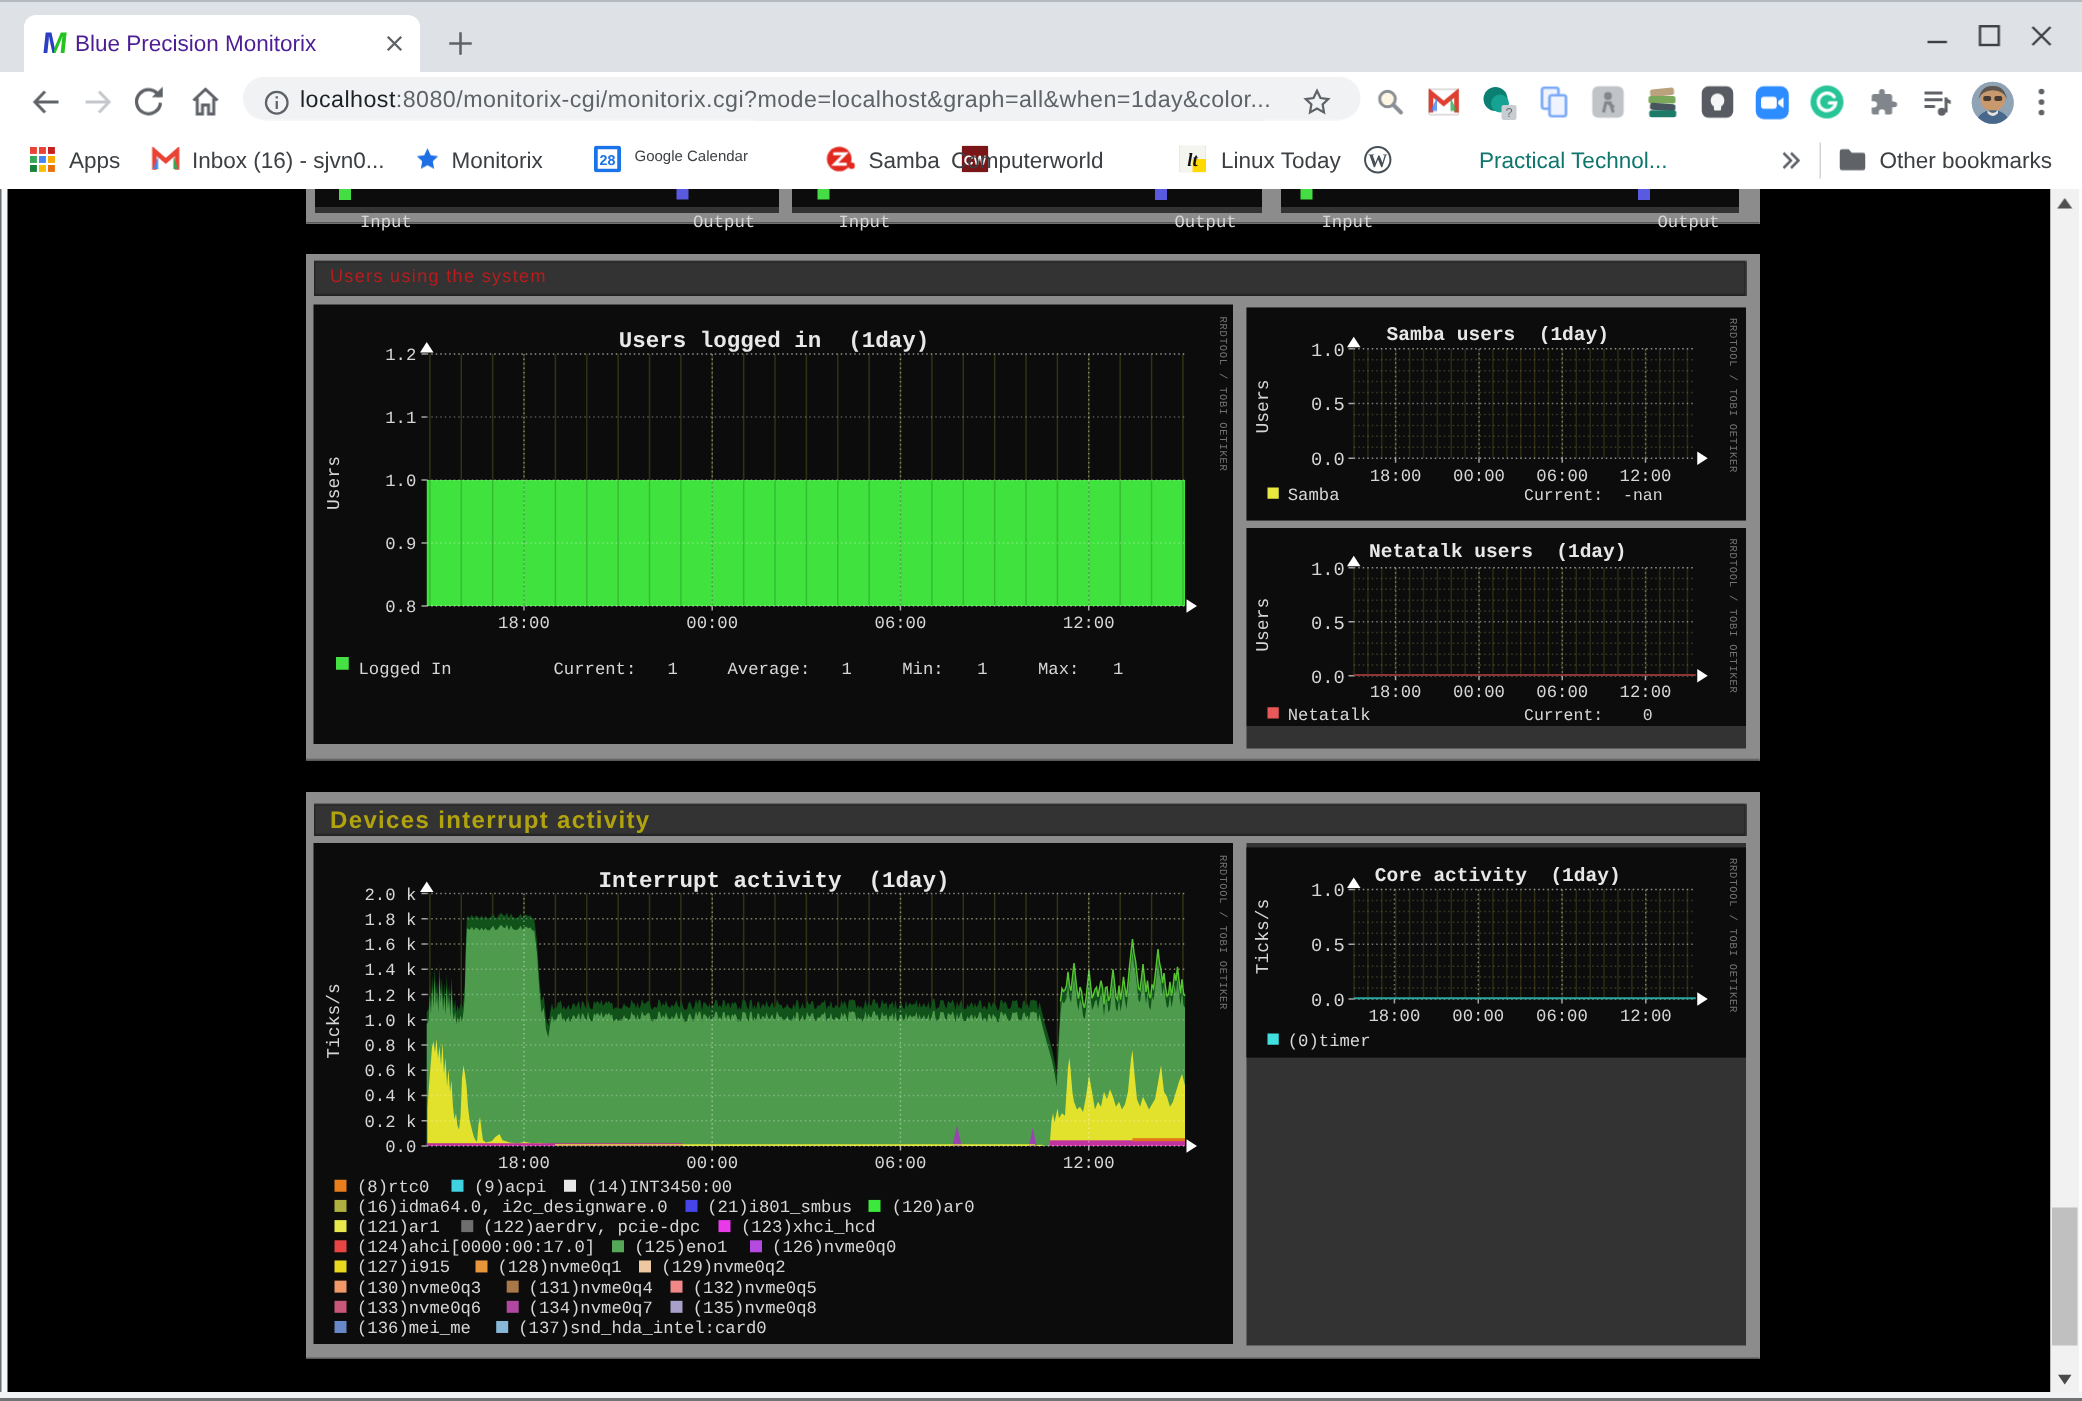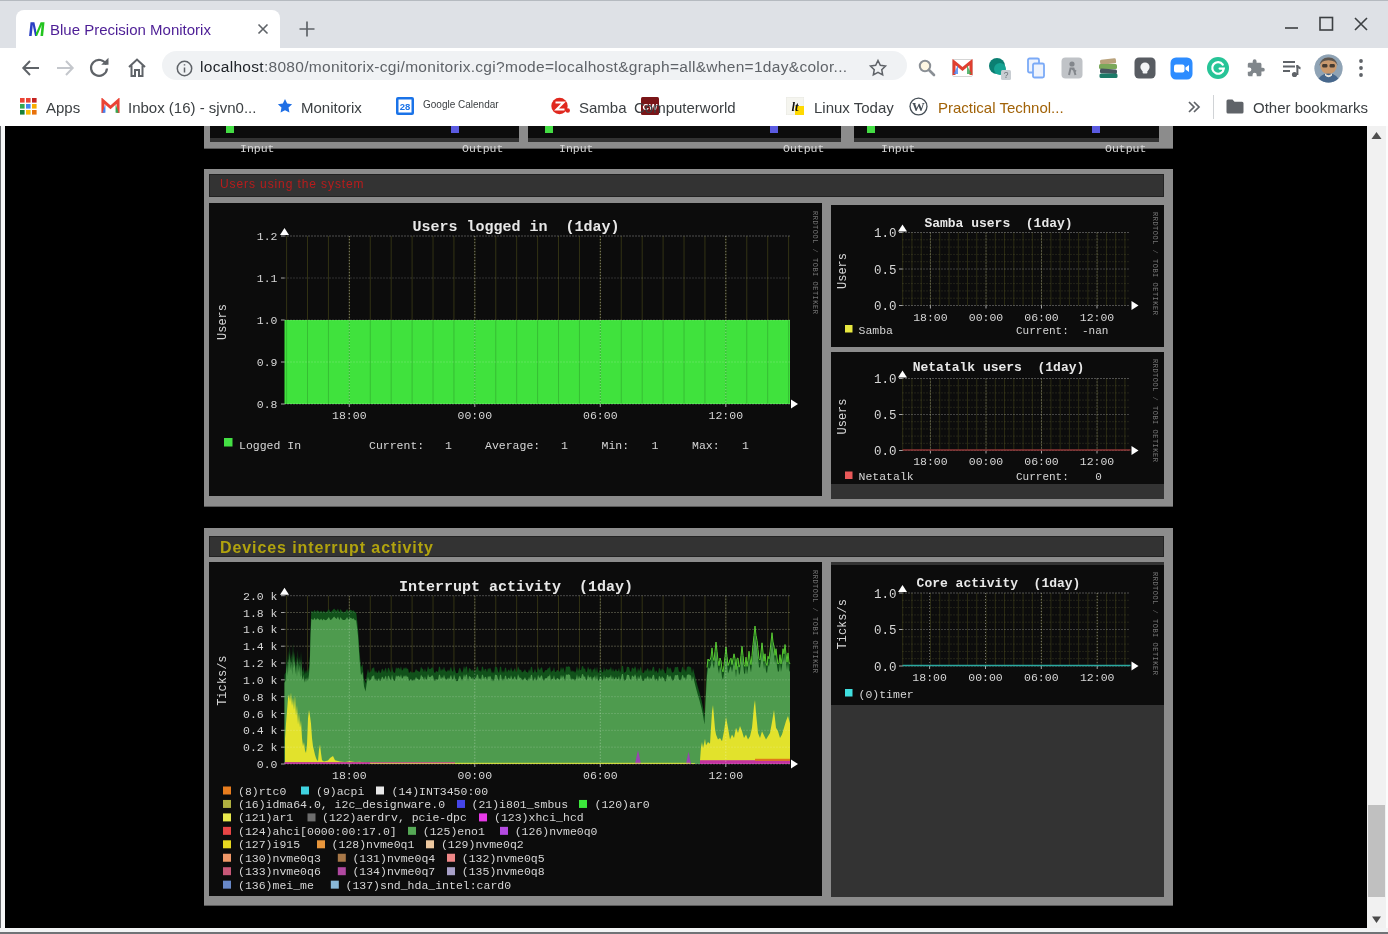--- a/index.html
+++ b/index.html
@@ -174,21 +174,21 @@
 <rect width="18" height="18" rx="1.5" fill="#f5f5ef" stroke="#d8d8d0" stroke-width=".5"></rect>
 <rect x="9" y="9" width="9" height="9" fill="#ffd900"></rect>
 <text x="9" y="13.8" font-size="12.5" font-weight="bold" font-style="italic" fill="#111" text-anchor="middle" font-family="Liberation Serif">lt</text>
   </svg>
 <div class="abs" style="left:814px;top:98.5px;font-size:15px;color:#3c4043;">Linux Today</div>
 <svg class="abs" style="left:909px;top:97px" width="19" height="19" viewBox="0 0 20 20">
 <circle cx="10" cy="10" r="9.6" fill="#464f57"></circle>
 <circle cx="10" cy="10" r="8.2" fill="#fff"></circle>
 <text x="10" y="14.8" font-size="13.5" font-weight="bold" fill="#464f57" text-anchor="middle" font-family="Liberation Serif">W</text>
   </svg>
-<div class="abs" style="left:938px;top:98.5px;font-size:15px;color:#a16207;">Practical Technol...</div>
+<div class="abs" style="left:986px;top:98.5px;font-size:15px;color:#0f766e;">Practical Technol...</div>
 <svg class="abs" style="left:1186px;top:99px" width="16" height="16" viewBox="0 0 16 16">
 <path d="M3 3 L8 8 L3 13 M8 3 L13 8 L8 13" stroke="#5f6368" stroke-width="1.7" fill="none"></path>
   </svg>
 <div class="abs" style="left:1213px;top:95px;width:1px;height:24px;background:#d0d3d6;"></div>
 <svg class="abs" style="left:1226px;top:99px" width="18" height="15" viewBox="0 0 18 15">
 <path d="M0.5 2 Q0.5 0.5 2 0.5 L6.5 0.5 L8.5 2.8 L16 2.8 Q17.5 2.8 17.5 4.3 L17.5 13 Q17.5 14.5 16 14.5 L2 14.5 Q0.5 14.5 0.5 13 Z" fill="#5f6368"></path>
   </svg>
 <div class="abs" style="left:1253px;top:98.5px;font-size:15px;color:#3c4043;">Other bookmarks</div>
 <div class="abs" style="left:1px;top:126px;width:1366px;height:802px;background:#000;"></div>
 <div class="abs" style="left:0px;top:126px;width:1px;height:808px;background:#6a6d71;"></div>

